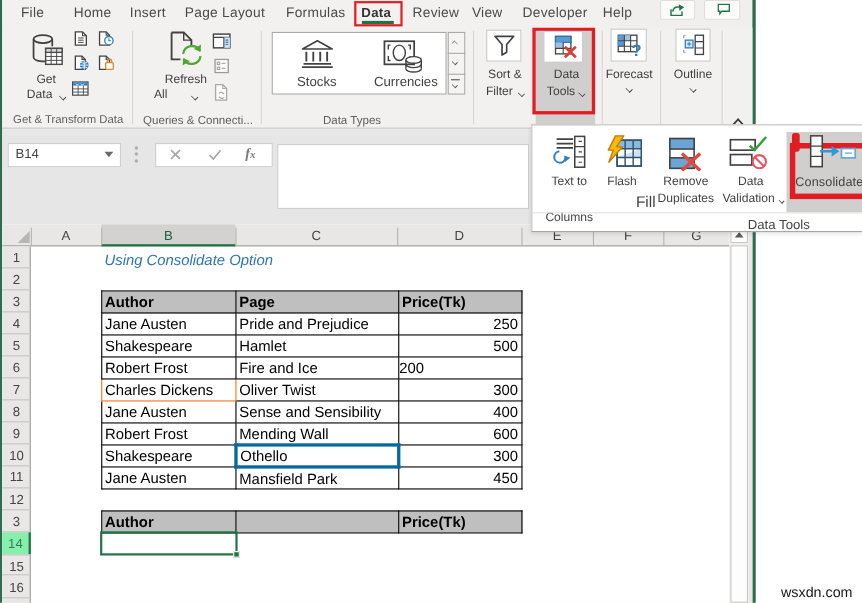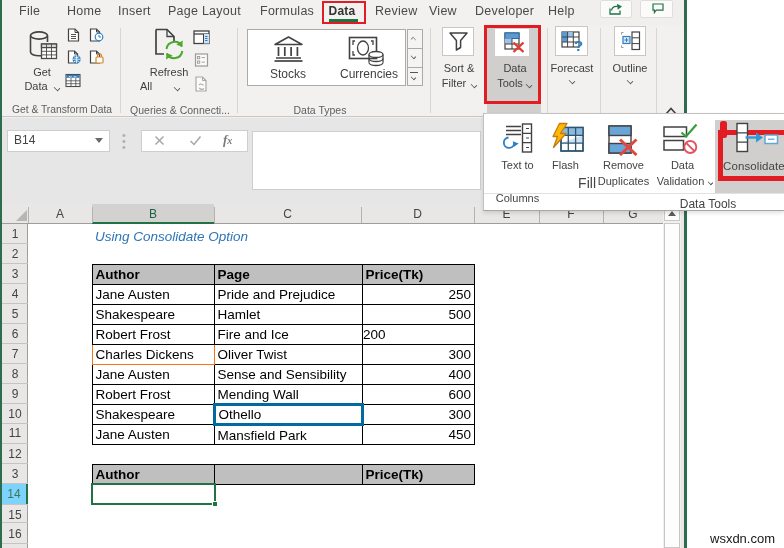--- a/index.html
+++ b/index.html
@@ -261,21 +261,21 @@
       <div class="abs" style="left:0;top:60px;width:26px;height:20px;line-height:20px;text-align:center;border-bottom:1px solid #c6c4c2;">4</div>
       <div class="abs" style="left:0;top:80px;width:26px;height:20px;line-height:20px;text-align:center;border-bottom:1px solid #c6c4c2;">5</div>
       <div class="abs" style="left:0;top:100px;width:26px;height:20px;line-height:20px;text-align:center;border-bottom:1px solid #c6c4c2;">6</div>
       <div class="abs" style="left:0;top:120px;width:26px;height:20px;line-height:20px;text-align:center;border-bottom:1px solid #c6c4c2;">7</div>
       <div class="abs" style="left:0;top:140px;width:26px;height:20px;line-height:20px;text-align:center;border-bottom:1px solid #c6c4c2;">8</div>
       <div class="abs" style="left:0;top:160px;width:26px;height:20px;line-height:20px;text-align:center;border-bottom:1px solid #c6c4c2;">9</div>
       <div class="abs" style="left:0;top:180px;width:26px;height:20px;line-height:20px;text-align:center;border-bottom:1px solid #c6c4c2;">10</div>
       <div class="abs" style="left:0;top:200px;width:26px;height:19.5px;line-height:19.5px;text-align:center;border-bottom:1px solid #c6c4c2;">11</div>
       <div class="abs" style="left:0;top:219.5px;width:26px;height:20px;line-height:20px;text-align:center;border-bottom:1px solid #c6c4c2;">12</div>
       <div class="abs" style="left:0;top:239.5px;width:26px;height:20px;line-height:20px;text-align:center;border-bottom:1px solid #c6c4c2;">3</div>
-      <div class="abs" style="left:0;top:259.5px;width:26px;height:20px;line-height:20px;text-align:center;background:#7dd3fc;border-right:2px solid #217346;color:#3a7a5c;margin-left:0;box-sizing:border-box;">14</div>
+      <div class="abs" style="left:0;top:259.5px;width:26px;height:20px;line-height:20px;text-align:center;background:#86efac;border-right:2px solid #217346;color:#3a7a5c;margin-left:0;box-sizing:border-box;">14</div>
       <div class="abs" style="left:0;top:279.5px;width:26px;height:19px;line-height:20px;text-align:center;border-bottom:1px solid #c6c4c2;border-top:1px solid #c6c4c2;">15</div>
       <div class="abs" style="left:0;top:299.5px;width:26px;height:20px;line-height:20px;text-align:center;border-bottom:1px solid #c6c4c2;">16</div>
     </div>
 
     <div id="cells" style="position:absolute;left:0;top:0;width:661px;height:344px;font-size:13.5px;color:#000;">
 
       <div class="abs" style="left:93px;top:23px;height:20px;line-height:20px;font-style:italic;color:#2e74b5;">Using Consolidate Option</div>
 
       <div class="abs" style="left:90px;top:60px;width:382px;height:180px;">
         <table style="border-collapse:collapse;table-layout:fixed;width:382px;height:180px;font-family:'Liberation Sans',sans-serif;font-size:13.5px;">

